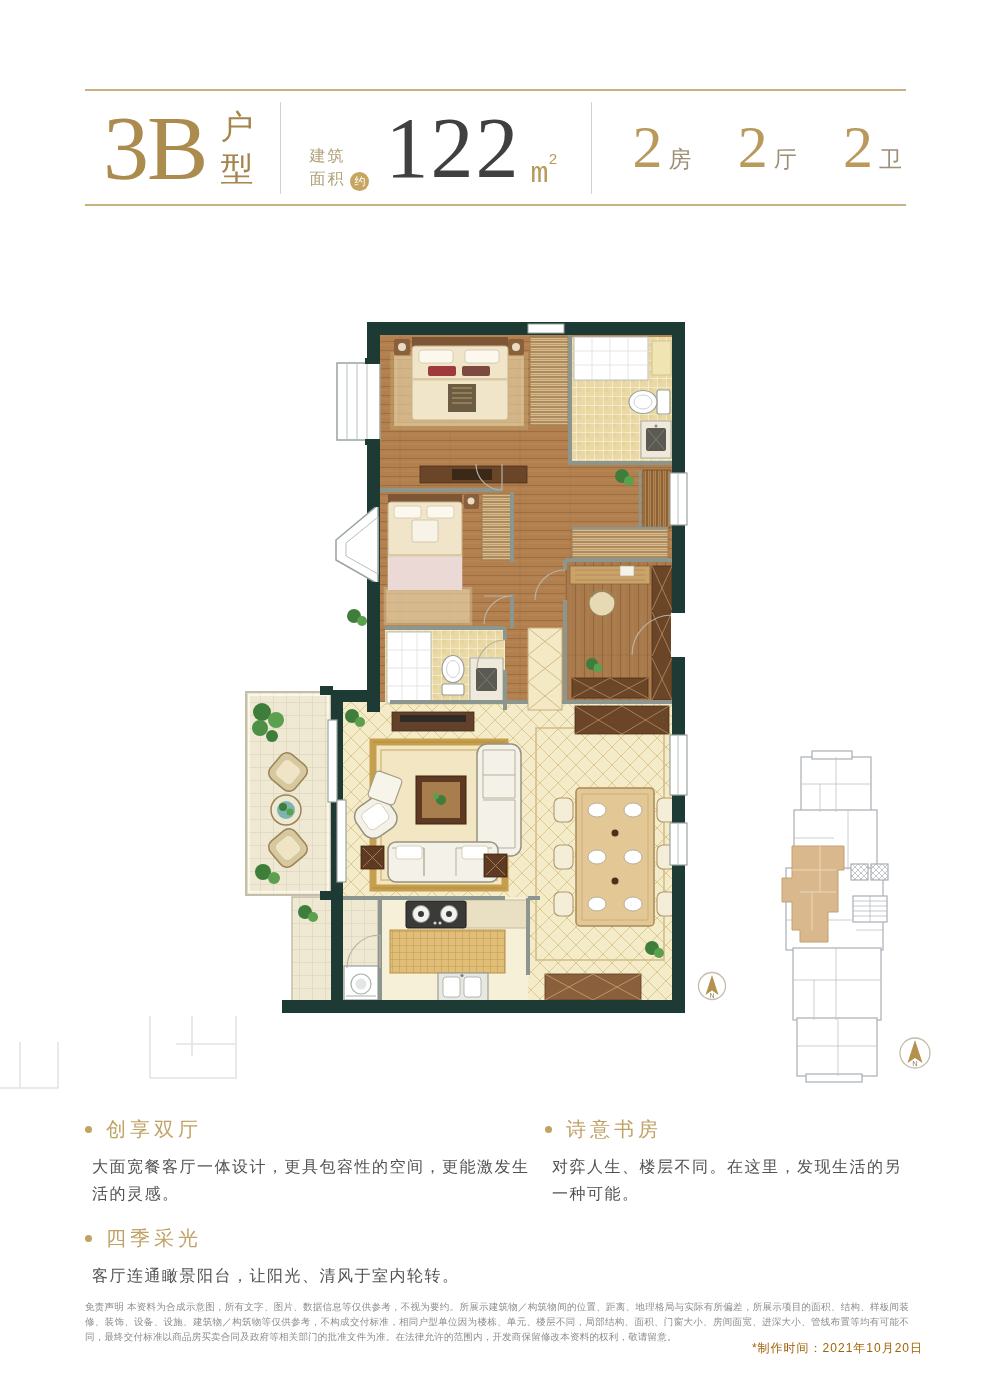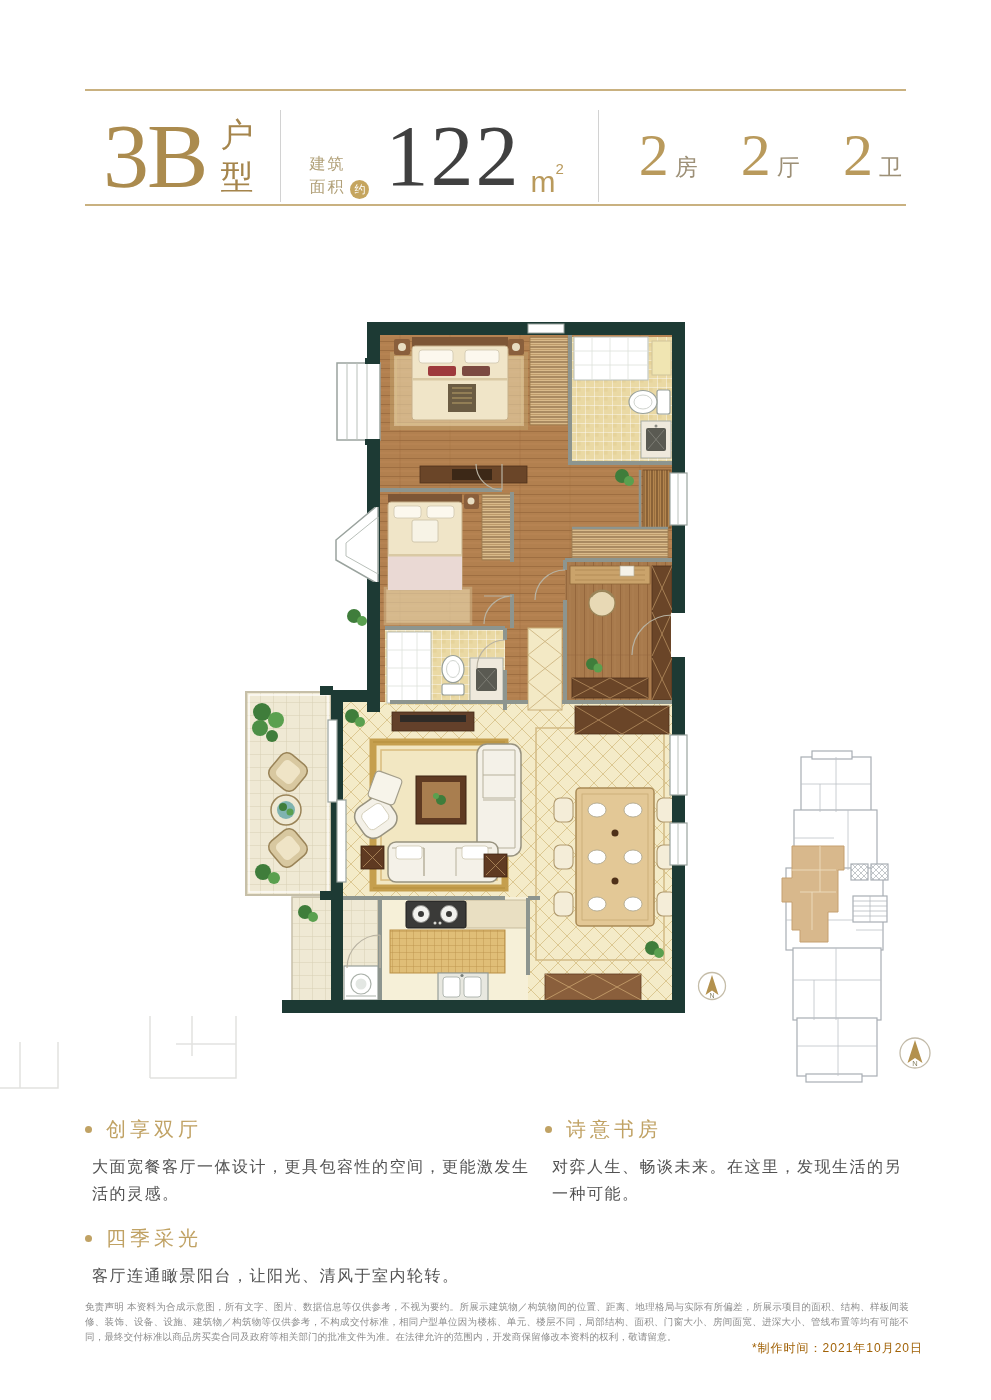--- a/index.html
+++ b/index.html
@@ -2,33 +2,33 @@
 <html><head>
 <meta charset="utf-8">
 <style>
   html,body{margin:0;padding:0;background:#e8e8e8;}
   .page{position:relative;width:991px;height:1400px;background:#ffffff;margin:0 auto;overflow:hidden;
         font-family:"Liberation Sans",sans-serif;}
   
   .hdr-rule{position:absolute;left:85px;width:821px;background:#c9b180;}
   .hdr-rule.top{top:89px;height:2px;}
   .hdr-rule.bot{top:204px;height:2px;}
-  .hdr{position:absolute;left:85px;top:99px;width:821px;height:113px;display:flex;align-items:center;}
+  .hdr{position:absolute;left:85px;top:91px;width:821px;height:113px;display:flex;align-items:center;}
   .unit-block{display:flex;align-items:center;padding-left:18px;}
   .unit-code{font-family:"Liberation Serif",serif;font-size:92px;line-height:1;color:#ab8b4e;letter-spacing:-2px;}
   .unit-type{margin-left:14px;font-size:33px;line-height:1.25;color:#a5854c;white-space:pre-line;letter-spacing:1px;}
   .vdiv{width:1px;height:92px;background:#d2d2d2;}
   .vdiv.d1{margin-left:26px;}
   .vdiv.d2{margin-left:34px;}
   .area-block{display:flex;align-items:flex-end;margin-left:28px;}
   .area-label{font-size:16px;line-height:1.45;color:#b1a078;white-space:pre-line;letter-spacing:2px;}
   .approx-badge{width:19px;height:19px;border-radius:50%;background:#c5a55f;color:#ffffff;font-size:11px;
                 display:flex;align-items:center;justify-content:center;margin-left:5px;margin-top:26px;}
   .area-value{font-family:"Liberation Serif",serif;font-size:86px;line-height:1;color:#404040;margin-left:16px;letter-spacing:2px;}
-  .area-unit{font-size:30px;color:#b99a5c;margin-left:10px;margin-top:34px;font-family:Liberation Sans, sans-serif;}
+  .area-unit{font-size:30px;color:#b99a5c;margin-left:10px;margin-top:34px;font-family:Liberation Mono, monospace;}
   .area-unit sup{font-size:15px;vertical-align:18px;}
   .rooms-block{display:flex;align-items:baseline;margin-left:40px;flex:1;justify-content:space-between;padding-right:4px;}
   .room{display:flex;align-items:baseline;}
   .room b{font-family:"Liberation Serif",serif;font-weight:normal;font-size:60px;color:#b99a5c;}
   .room i{font-style:normal;font-size:23px;color:#9d9077;margin-left:6px;}
   
   .plan-svg{position:absolute;left:0;top:300px;}
   
   .features{position:absolute;left:85px;top:1108px;width:821px;display:flex;}
   .fcol{display:flex;flex-direction:column;}
@@ -531,21 +531,21 @@
         </div>
         <div class="fbody">客厅连通瞰景阳台，让阳光、清风于室内轮转。</div>
       </div>
     </div>
     <div class="fcol right">
       <div class="fitem">
         <div class="fhead">
           <span class="fbullet"></span>
           <span class="ftitle">诗意书房</span>
         </div>
-        <div class="fbody">对弈人生、畅谈未来。在这里，发现生活的另一种可能。</div>
+        <div class="fbody">对弈人生、楼层不同。在这里，发现生活的另一种可能。</div>
       </div>
     </div>
   </section>
 
   <p class="disclaimer">免责声明 本资料为合成示意图，所有文字、图片、数据信息等仅供参考，不视为要约。所展示建筑物／构筑物间的位置、距离、地理格局与实际有所偏差，所展示项目的面积、结构、样板间装修、装饰、设备、设施、建筑物／构筑物等仅供参考，不构成交付标准，相同户型单位因为楼栋、单元、楼层不同，局部结构、面积、门窗大小、房间面宽、进深大小、管线布置等均有可能不同，最终交付标准以商品房买卖合同及政府等相关部门的批准文件为准。在法律允许的范围内，开发商保留修改本资料的权利，敬请留意。</p>
   <p class="made-date">*制作时间：2021年10月20日</p>
 
 </div>
 
 </body></html>

